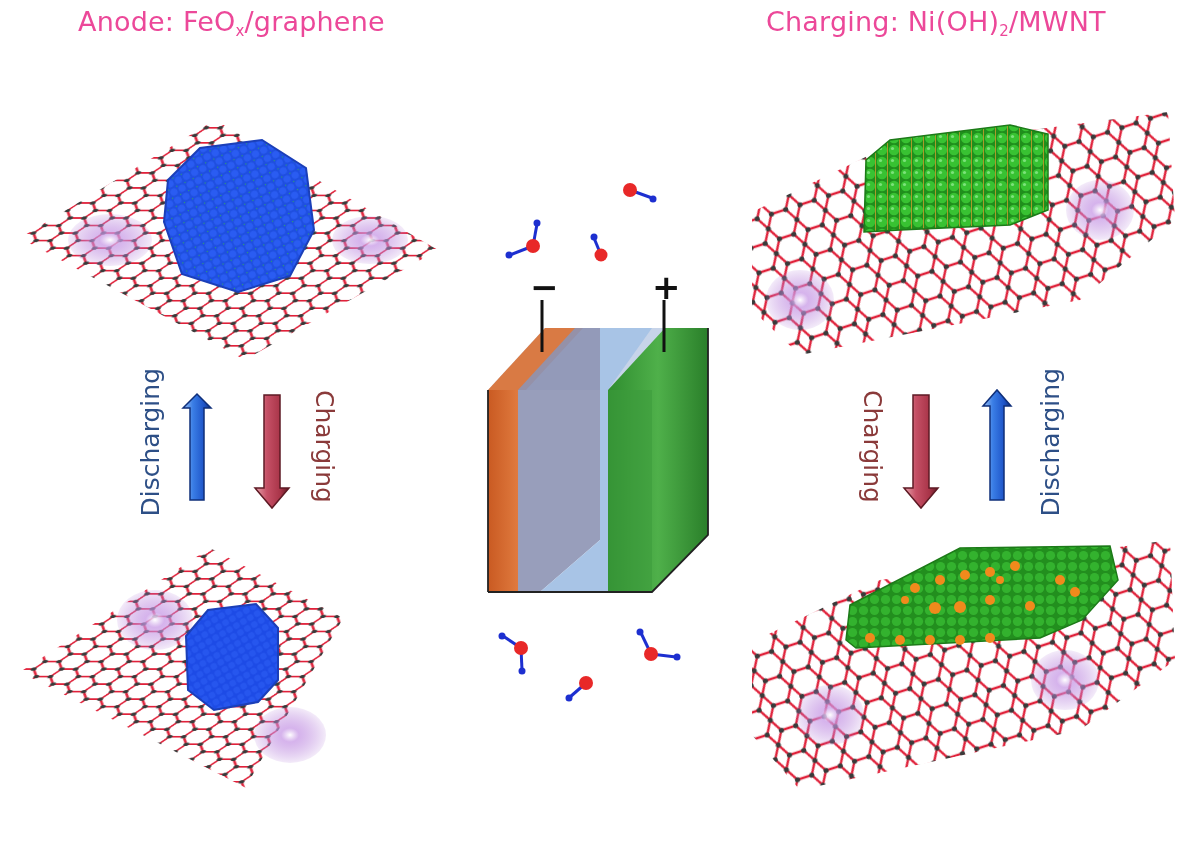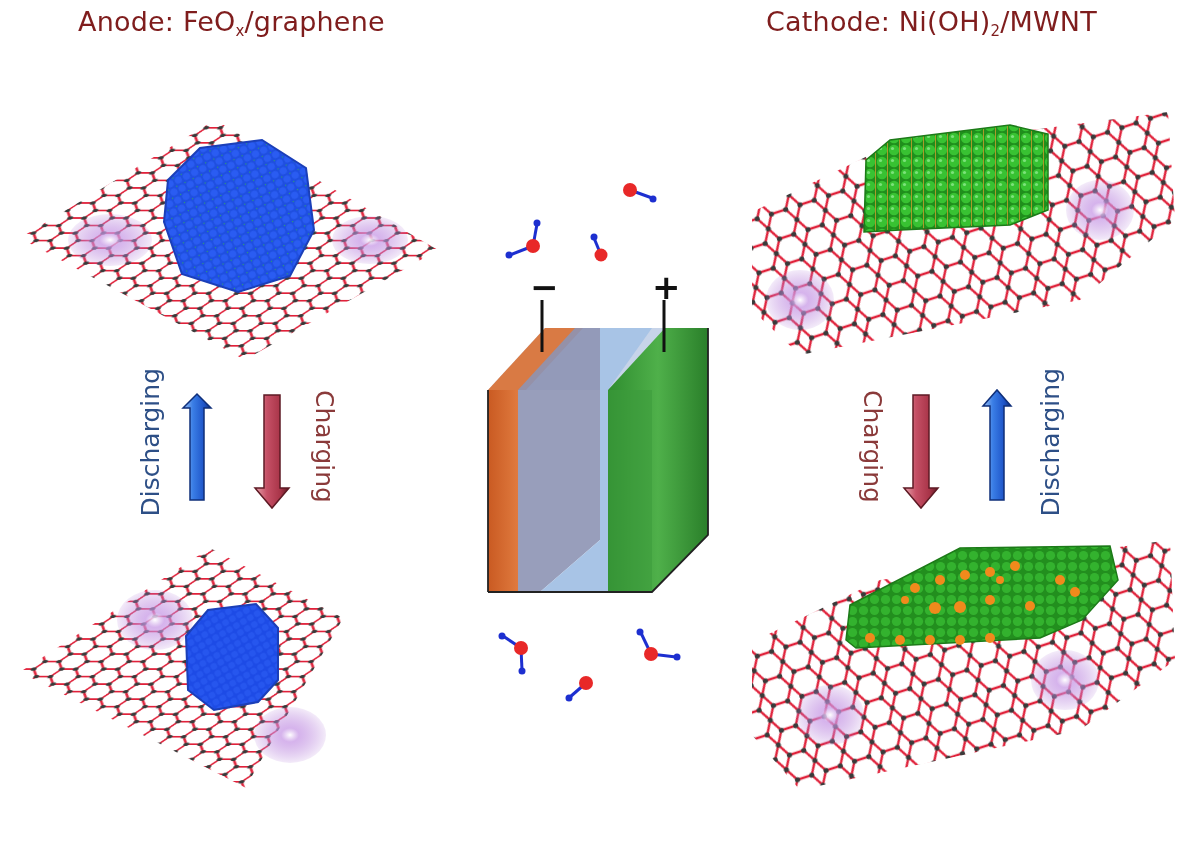--- a/index.html
+++ b/index.html
@@ -1,30 +1,30 @@
 <!DOCTYPE html>
 <html><head>
 <meta charset="utf-8">
 <style>
   html, body { margin: 0; padding: 0; background: #ffffff; }
   body { width: 1200px; height: 864px; overflow: hidden; position: relative;
          font-family: "DejaVu Sans", "Liberation Sans", sans-serif; }
-  .title { position: absolute; top: 6px; font-size: 27px; color: #7f1d1d; letter-spacing: 0.2px; white-space: nowrap; }
+  .title { position: absolute; top: 6px; font-size: 27px; color: #ec4899; letter-spacing: 0.2px; white-space: nowrap; }
   .title sub { font-size: 15px; vertical-align: -5px; }
   #anode-title { left: 78px; }
   #cathode-title { left: 766px; }
   .vlabel { position: absolute; font-size: 25px; white-space: nowrap; transform-origin: center; }
   .panel { position: absolute; }
   svg { display: block; }
 </style>
 </head>
 <body>
 
 <div class="title" id="anode-title"><span>Anode: FeO</span><sub>x</sub><span>/graphene</span></div>
-<div class="title" id="cathode-title"><span>Cathode: Ni(OH)</span><sub>2</sub><span>/MWNT</span></div>
+<div class="title" id="cathode-title"><span>Charging: Ni(OH)</span><sub>2</sub><span>/MWNT</span></div>
 
 <svg class="panel" style="left:0;top:0" width="1200" height="864" viewBox="0 0 1200 864">
   <defs>
 
     <pattern id="hexPat" width="42" height="24.25" patternUnits="userSpaceOnUse" patternTransform="rotate(0)">
       <path d="M0,12.12 L7,0 L21,0 L28,12.12 L21,24.25 L7,24.25 Z M28,12.12 L42,12.12" fill="none" stroke="#e0213a" stroke-width="2.4"></path>
       <circle cx="7" cy="0" r="2.8" fill="#3a3a3a"></circle>
       <circle cx="21" cy="0" r="2.8" fill="#3a3a3a"></circle>
       <circle cx="0" cy="12.12" r="2.8" fill="#3a3a3a"></circle>
       <circle cx="28" cy="12.12" r="2.8" fill="#3a3a3a"></circle>

